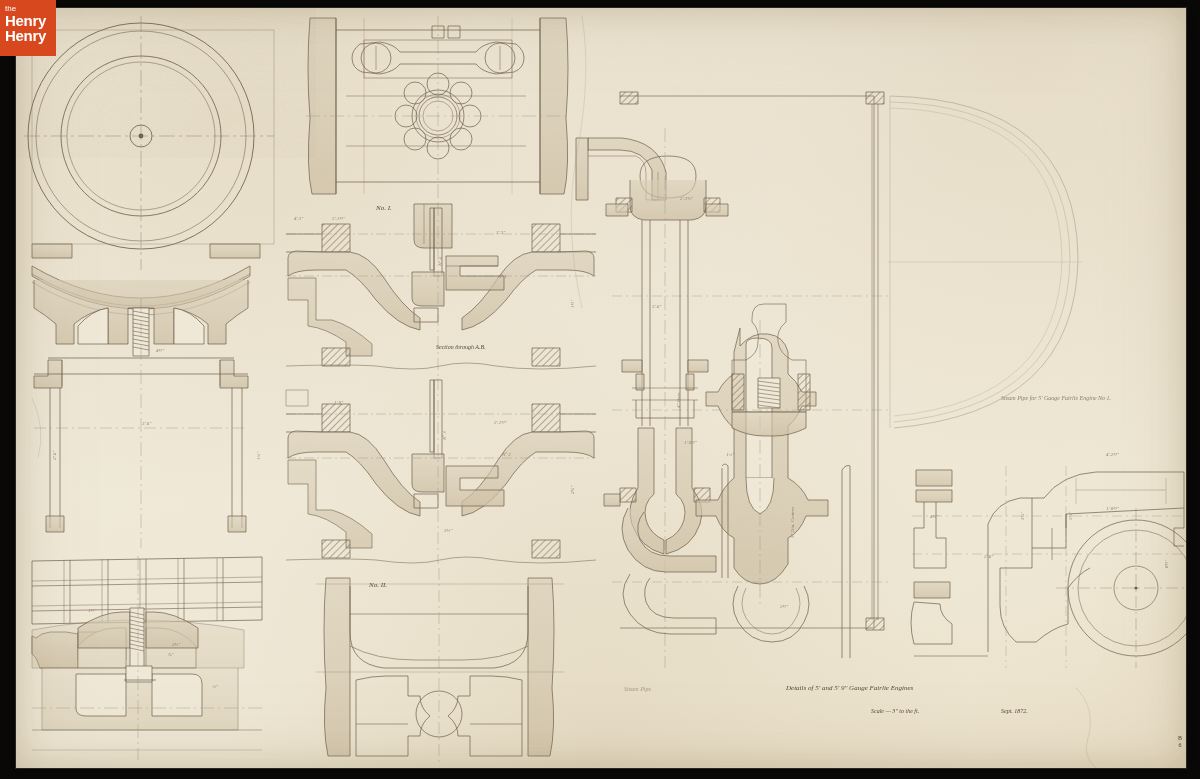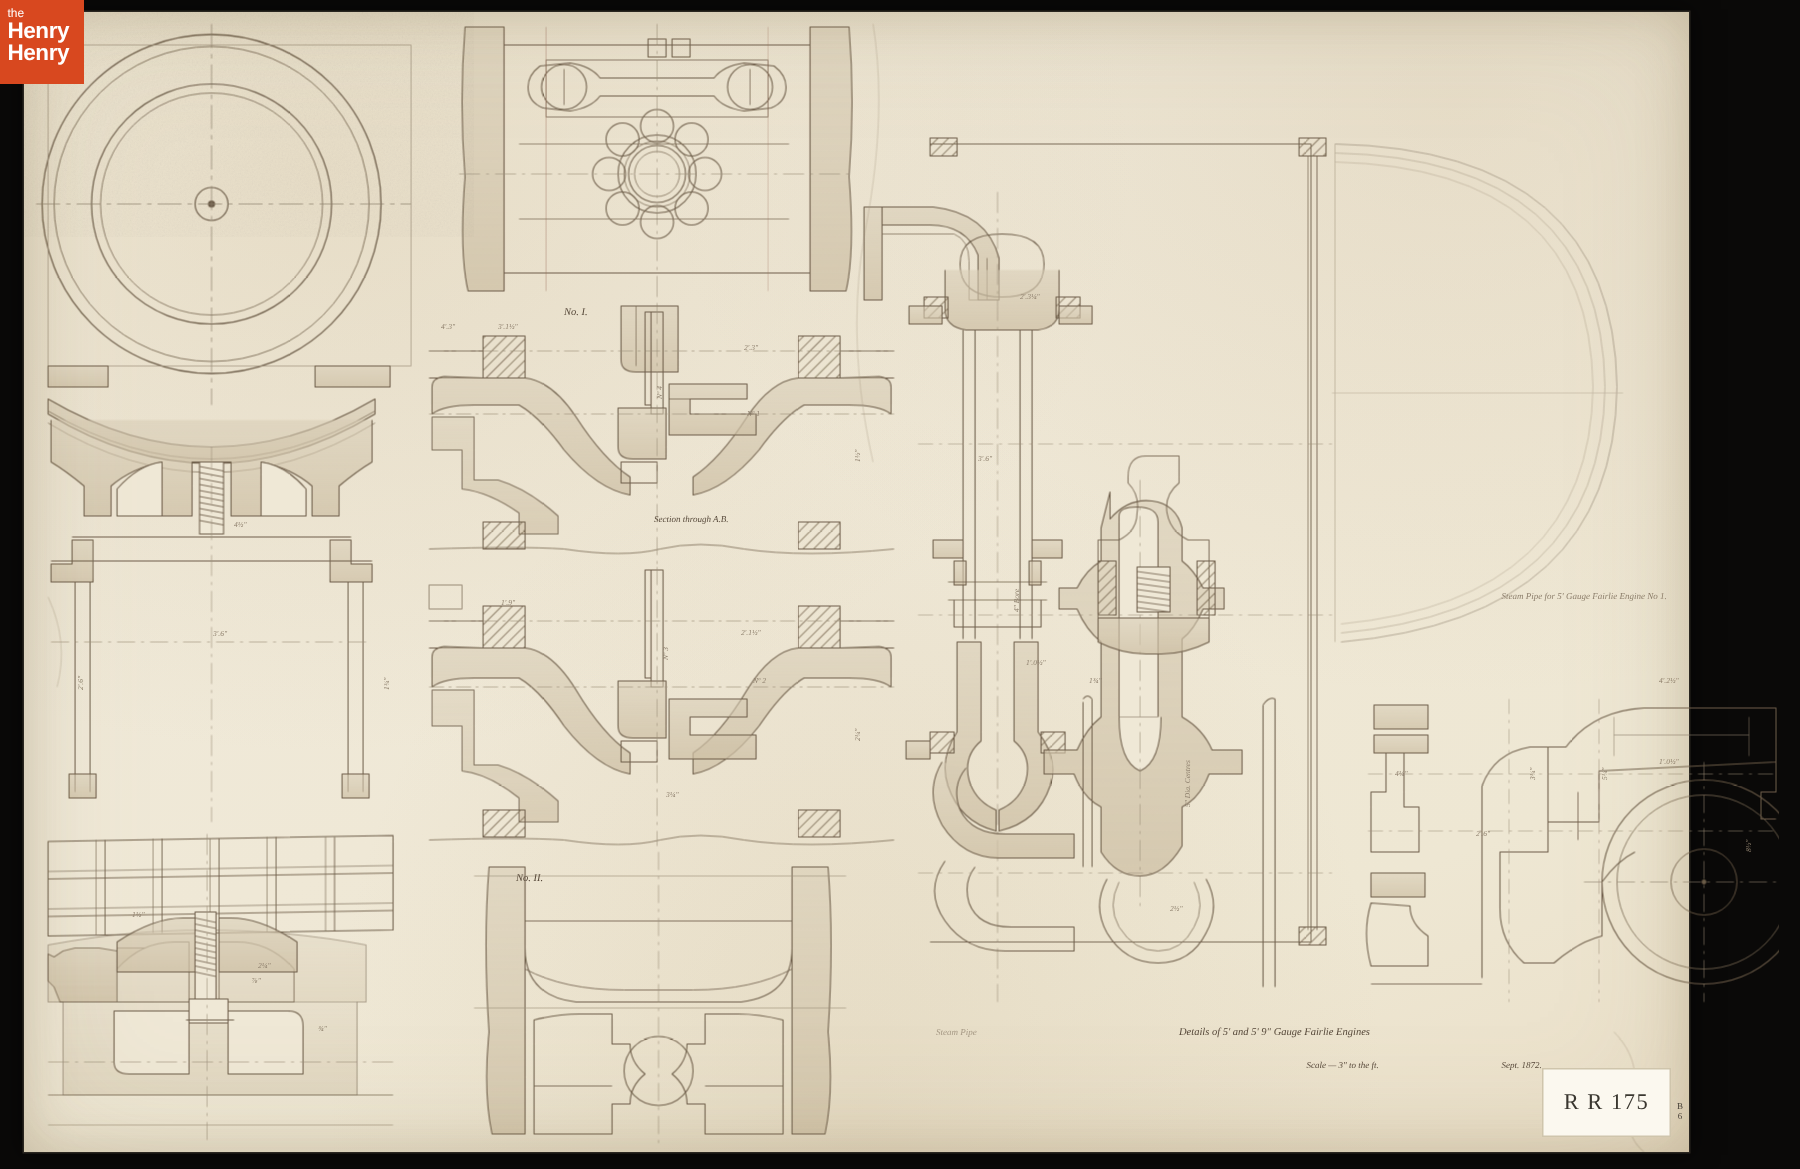--- a/index.html
+++ b/index.html
@@ -2,28 +2,27 @@
 <html><head>
 <meta charset="utf-8">
 <title>Fairlie Engine Details Drawing</title>
 <style>
   html,body{margin:0;padding:0;background:#0b0b0b;}
   body{font-family:"Liberation Serif",serif;}
   #stage{position:relative;width:1200px;height:779px;background:#0a0908;overflow:hidden;}
 
   
   #sheet{
-    position:absolute;left:16px;top:8px;width:1079px;height:760px;
+    position:absolute;left:16px;top:8px;width:1170px;height:760px;
     background:
       radial-gradient(ellipse at 18% 14%, rgba(206,186,150,.30) 0%, rgba(206,186,150,0) 42%),
       radial-gradient(ellipse at 86% 8%,  rgba(198,176,140,.22) 0%, rgba(198,176,140,0) 40%),
       radial-gradient(ellipse at 50% 96%, rgba(196,174,138,.20) 0%, rgba(196,174,138,0) 45%),
       linear-gradient(160deg,#f3eede 0%,#f0eada 28%,#efe8d6 55%,#eee7d3 78%,#eadfc8 100%);
     box-shadow:0 0 0 1px #2a2620, 0 0 16px 2px rgba(0,0,0,.55);
-    padding-left:31px;
   }
   
   #grain{position:absolute;inset:0;opacity:.55;mix-blend-mode:multiply;pointer-events:none;}
   #edgeshade{position:absolute;inset:0;pointer-events:none;
     box-shadow:inset 0 0 34px rgba(140,118,84,.30), inset 0 0 90px rgba(150,128,92,.16);}
 
   
   #logo{position:absolute;left:0;top:0;width:56px;height:56px;background:#d8481f;
         color:#fff;line-height:1.02;padding:5px 4px 0 5px;box-sizing:border-box;}
   #logo .l1{font-size:8px;font-family:"Liberation Sans",sans-serif;}
@@ -476,21 +475,21 @@
         <path d="M566 8 Q576 70 560 150 Q548 220 566 300"></path>
         <path d="M1060 680 Q1080 700 1072 730 Q1066 748 1080 760"></path>
         <path d="M16 390 Q30 420 22 450"></path>
       </g>
 
       </g>
     </svg>
 
     <div class="hand f7" style="left:360px;top:196px;">No. I.</div>
 
-    <div class="hand f7" style="left:328px;top:573px;">No. II.</div>
+    <div class="hand f7" style="left:353px;top:573px;">No. II.</div>
 
     <div class="hand f6" style="left:420px;top:336px;">Section through A.B.</div>
 
     <div class="hand f6 faint" style="left:985px;top:387px;">Steam Pipe for 5' Gauge Fairlie Engine No 1.</div>
 
     <div class="hand f7" style="left:770px;top:676px;">Details of 5' and 5' 9" Gauge Fairlie Engines</div>
 
     <div class="hand f6" style="left:855px;top:700px;">Scale — 3" to the ft.</div>
 
     <div class="hand f6" style="left:985px;top:700px;">Sept. 1872.</div>
@@ -541,23 +540,20 @@
           <feTurbulence type="fractalNoise" baseFrequency="0.9" numOctaves="3"></feTurbulence>
         <feColorMatrix type="saturate" values="0"></feColorMatrix>
         <feComponentTransfer>
             <feFuncA type="linear" slope=".16"></feFuncA>
           </feComponentTransfer>
         </filter>
       <rect width="100%" height="100%" filter="url(#gn)"></rect>
     </svg>
     <div id="edgeshade"></div>
 
-    <div id="acc">
-      <span class="t">R R 175</span>
-    </div>
     <div id="accsup">
       <div>B</div>
       <div>6</div>
     </div>
 
   </div>
 
   <div id="logo">
     <div class="l1">the</div>
     <div class="l2">Henry</div>

